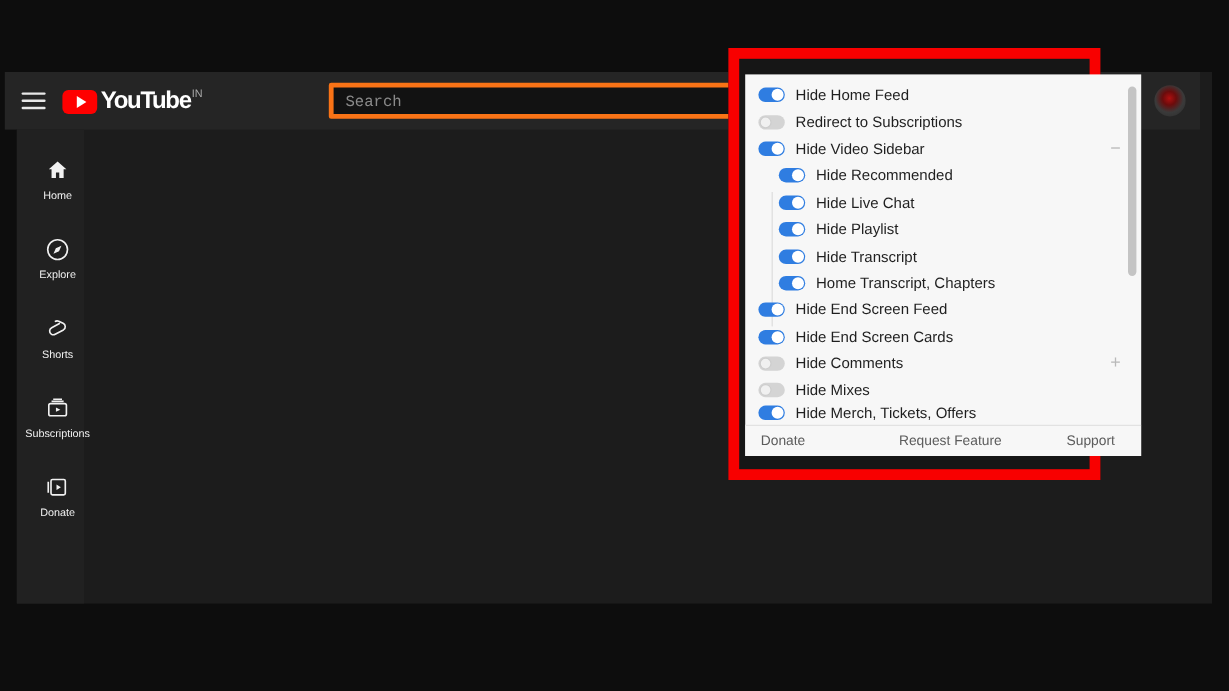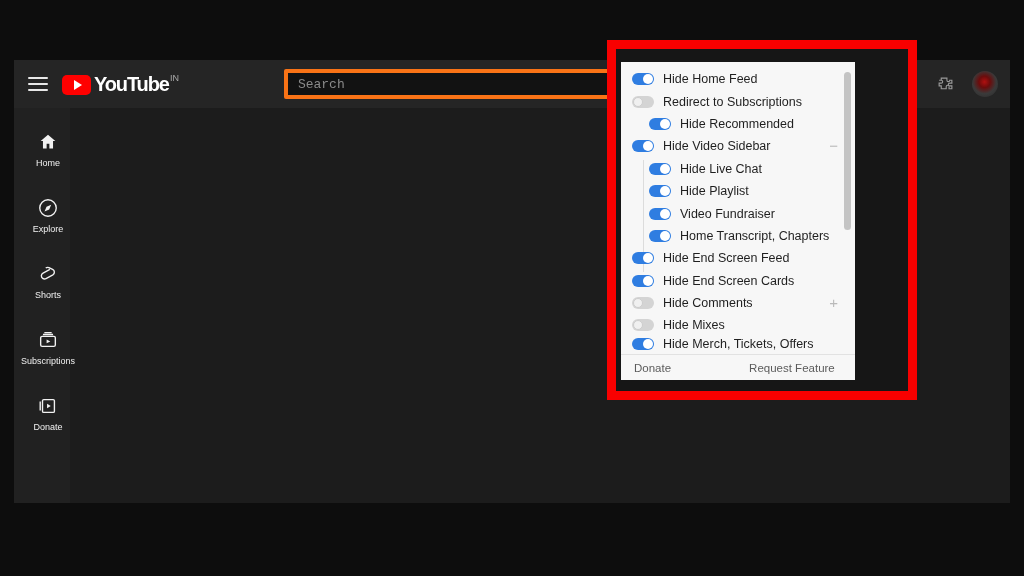--- a/index.html
+++ b/index.html
@@ -9,21 +9,21 @@
     font-family:"Liberation Sans", sans-serif;
     position:relative;
   }
 
   
   #yt-page{
     position:absolute; left:14px; top:60px; width:996px; height:443px;
     background:#1c1c1c;
   }
   #yt-header{
-    position:absolute; left:14px; top:60px; width:996px; height:48px;
+    position:absolute; left:4px; top:60px; width:996px; height:48px;
     background:#252525; display:flex; align-items:center;
   }
   #hamburger{
     width:20px; height:14px; margin-left:14px; margin-right:14px;
     display:flex; flex-direction:column; justify-content:space-between;
     cursor:pointer;
   }
   #hamburger span{ display:block; height:2px; background:#e8e8e8; border-radius:1px; }
 
   #yt-logo{ display:flex; align-items:flex-start; cursor:pointer; }
@@ -76,21 +76,21 @@
   .rail-ico{ width:22px; height:22px; position:relative; }
 
   
   #red-box{
     position:absolute; left:607px; top:40px; width:310px; height:360px;
     border:9px solid #f80000; background:#161616;
   }
 
   
   #popup{
-    position:absolute; left:621px; top:62px; width:234px; height:318px;
+    position:absolute; left:621px; top:62px; width:330px; height:318px;
     background:#f7f7f7; display:flex; flex-direction:column;
     overflow:hidden;
   }
   #popup-list{
     flex:1; position:relative; overflow:hidden; padding-top:6px;
   }
   .row{
     display:flex; align-items:center; height:22.4px;
     padding-left:11px; position:relative; cursor:pointer;
   }
@@ -237,50 +237,50 @@
             <div class="knob"></div>
           </div>
           <span class="row-label">Hide Home Feed</span>
         </div>
         <div class="row">
           <div class="toggle off">
             <div class="knob"></div>
           </div>
           <span class="row-label">Redirect to Subscriptions</span>
         </div>
-        <div class="row indent">
-          <div class="toggle on">
-            <div class="knob"></div>
-          </div>
-          <span class="row-label">Hide Recommended</span>
-        </div>
         <div class="row">
           <div class="toggle on">
             <div class="knob"></div>
           </div>
           <span class="row-label">Hide Video Sidebar</span>
           <span class="expander">−</span>
         </div>
         <div class="row indent">
           <div class="toggle on">
             <div class="knob"></div>
           </div>
+          <span class="row-label">Hide Recommended</span>
+        </div>
+        <div class="row indent">
+          <div class="toggle on">
+            <div class="knob"></div>
+          </div>
           <span class="row-label">Hide Live Chat</span>
         </div>
         <div class="row indent">
           <div class="toggle on">
             <div class="knob"></div>
           </div>
           <span class="row-label">Hide Playlist</span>
         </div>
         <div class="row indent">
           <div class="toggle on">
             <div class="knob"></div>
           </div>
-          <span class="row-label">Video Fundraiser</span>
+          <span class="row-label">Hide Transcript</span>
         </div>
         <div class="row indent">
           <div class="toggle on">
             <div class="knob"></div>
           </div>
           <span class="row-label">Home Transcript, Chapters</span>
         </div>
         <div class="row">
           <div class="toggle on">
             <div class="knob"></div>

